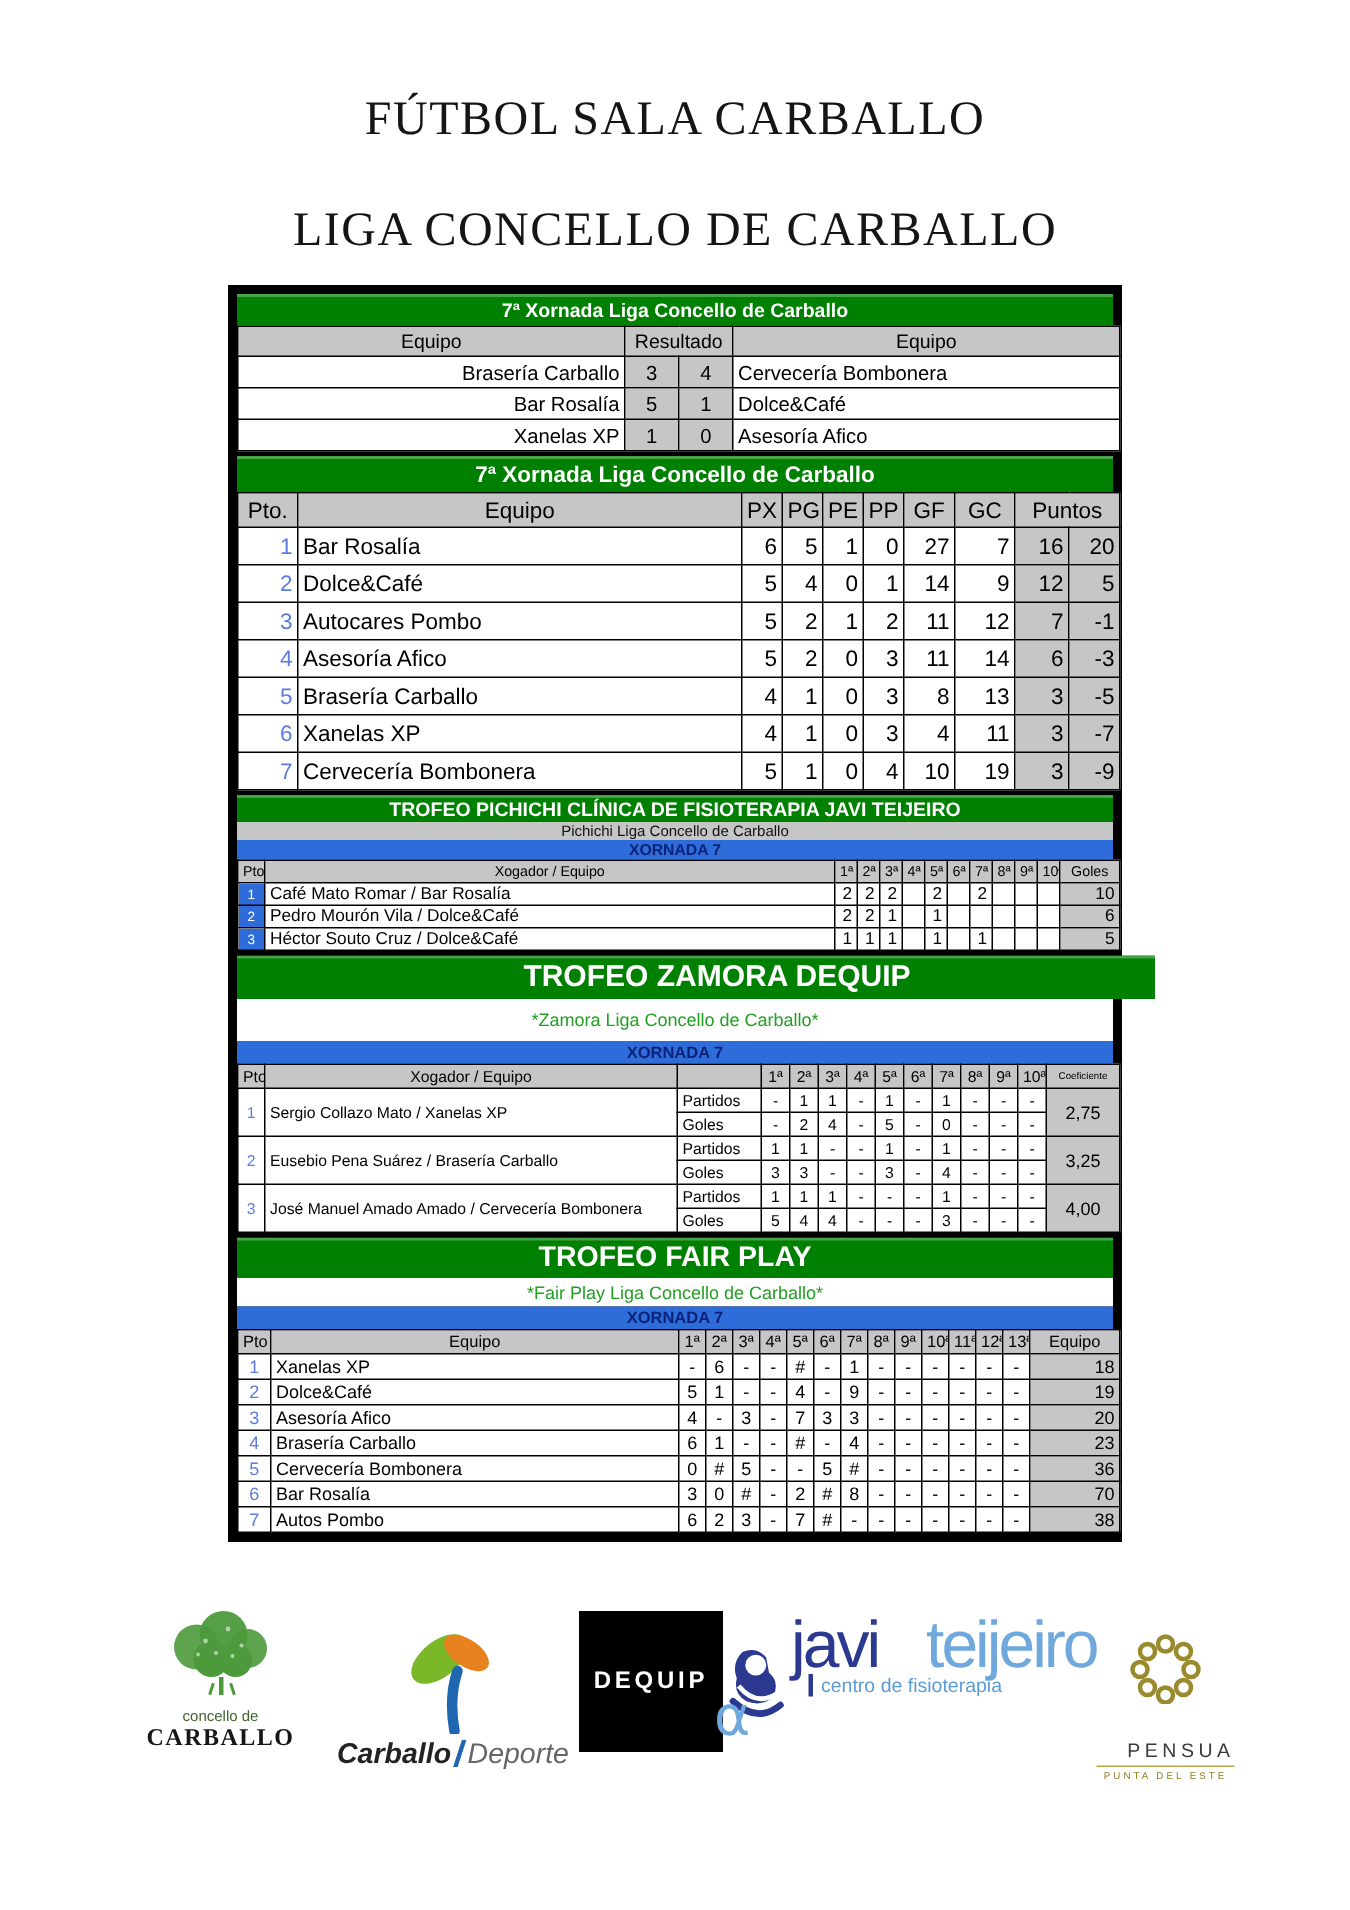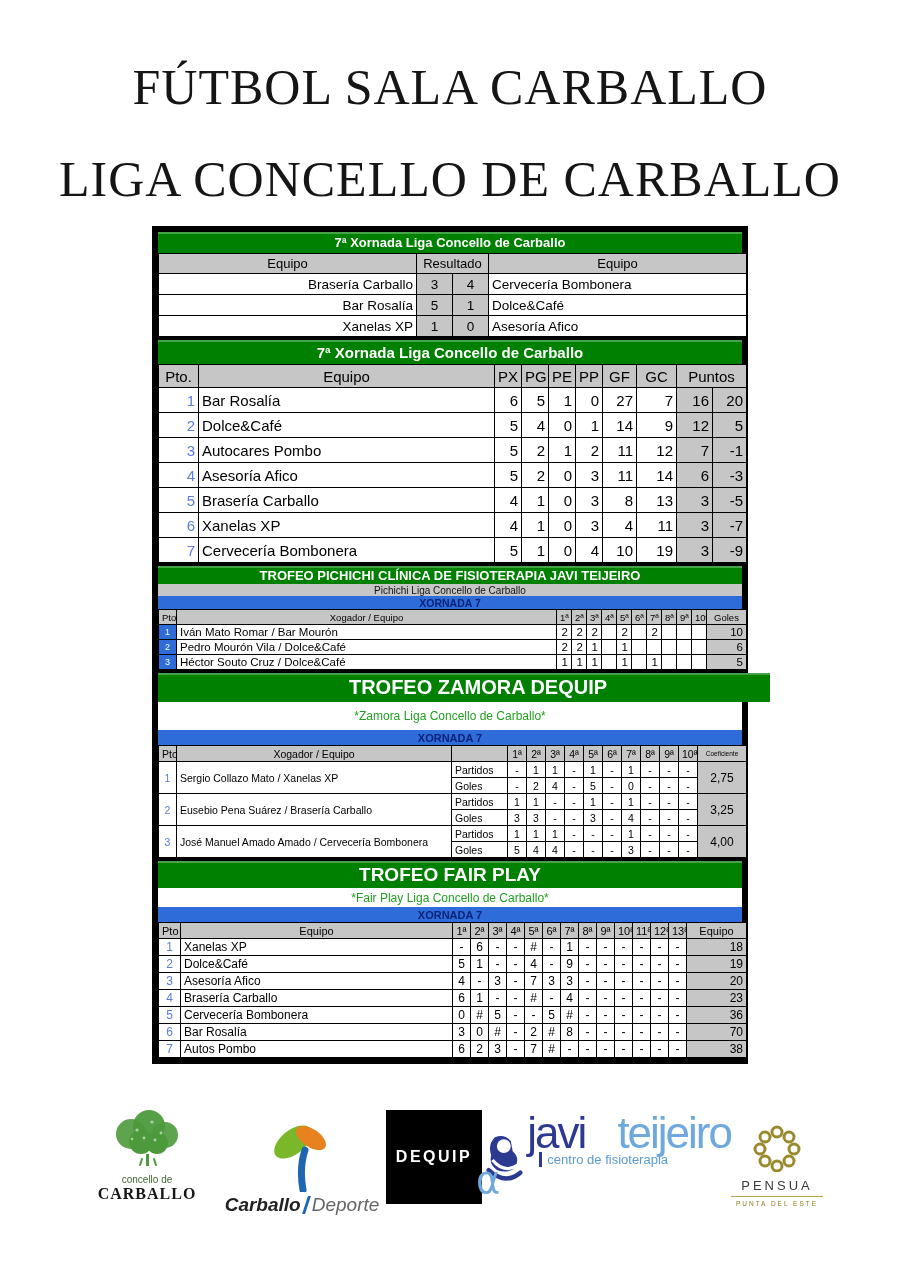--- a/index.html
+++ b/index.html
@@ -2,21 +2,21 @@
 <html style="--green: #008000; --blue: #2e6cd9; --bluetext: #0b2278; --gray: #c6c6c6; --posblue: #5c7cde; --subgreen: #21a021;"><head>
 <meta charset="utf-8">
 <style>
   html,body{margin:0;padding:0;}
   body{
     width:900px;height:1273px;background:#ffffff;overflow:hidden;
     font-family:"Liberation Sans",sans-serif;color:#000;position:relative;
   }
   
   .page-title{
-    font-family:"Liberation Serif",serif;font-size:50px;font-weight:400;
+    font-family:"Liberation Serif",serif;font-size:32px;font-weight:400;
     text-align:center;color:#151515;letter-spacing:1px;line-height:1;
   }
   #title1{margin-top:62px;}
   #title2{margin-top:42px;}
 
   
   .main-block{
     width:596px;margin:22px auto 0 auto;background:#000;
     border:2px solid #000;padding:4px;box-sizing:border-box;
     display:flex;flex-direction:column;gap:3px;
@@ -81,21 +81,21 @@
   #sp-dequip{left:386px;top:10px;width:96px;height:94px;background:#000;display:flex;align-items:center;justify-content:center;}
   .dequip-label{color:#fff;font-weight:bold;font-size:16px;letter-spacing:2.5px;}
   #sp-javi{left:476px;top:12px;width:255px;text-align:left;}
   .javi-row{display:flex;align-items:flex-start;}
   .javi-text{margin-left:2px;}
   .javi-main{font-size:44px;line-height:.95;letter-spacing:-2px;}
   .javi-main .jv1{color:#2b3990;}
   .javi-main .jv2{color:#6fa8dc;margin-left:32px;}
   .javi-sub{font-size:13px;color:#5b9bd5;border-left:3px solid #2b3990;padding-left:5px;margin-left:12px;margin-top:-2px;}
   #sp-pensua{left:731px;top:22px;width:92px;}
-  .pensua-name{font-size:13px;letter-spacing:3px;color:#3a3a3a;margin-top:2px;}
+  .pensua-name{font-size:13px;letter-spacing:3px;color:#3a3a3a;margin-top:18px;text-align:right;}
   .pensua-sub{font-size:6.5px;letter-spacing:2px;color:#8f7e1f;border-top:1px solid #b5a84a;margin-top:3px;padding-top:3px;}
 </style>
 </head>
 <body>
 
 <div class="page-title" id="title1">FÚTBOL SALA CARBALLO</div>
 <div class="page-title" id="title2">LIGA CONCELLO DE CARBALLO</div>
 
 <div class="main-block">
 
@@ -288,21 +288,21 @@
             <th class="hdr">7ª</th>
             <th class="hdr">8ª</th>
             <th class="hdr">9ª</th>
             <th class="hdr">10ª</th>
             <th class="hdr">Goles</th>
           </tr>
         </thead>
       <tbody id="pichichi-body">
           <tr>
             <td class="pich-pos">1</td>
-            <td class="l">Iván Mato Romar / Bar Mourón</td>
+            <td class="l">Café Mato Romar / Bar Rosalía</td>
             <td class="r">2</td>
             <td class="r">2</td>
             <td class="r">2</td>
             <td class="r"></td>
             <td class="r">2</td>
             <td class="r"></td>
             <td class="r">2</td>
             <td class="r"></td>
             <td class="r"></td>
             <td class="r"></td>

